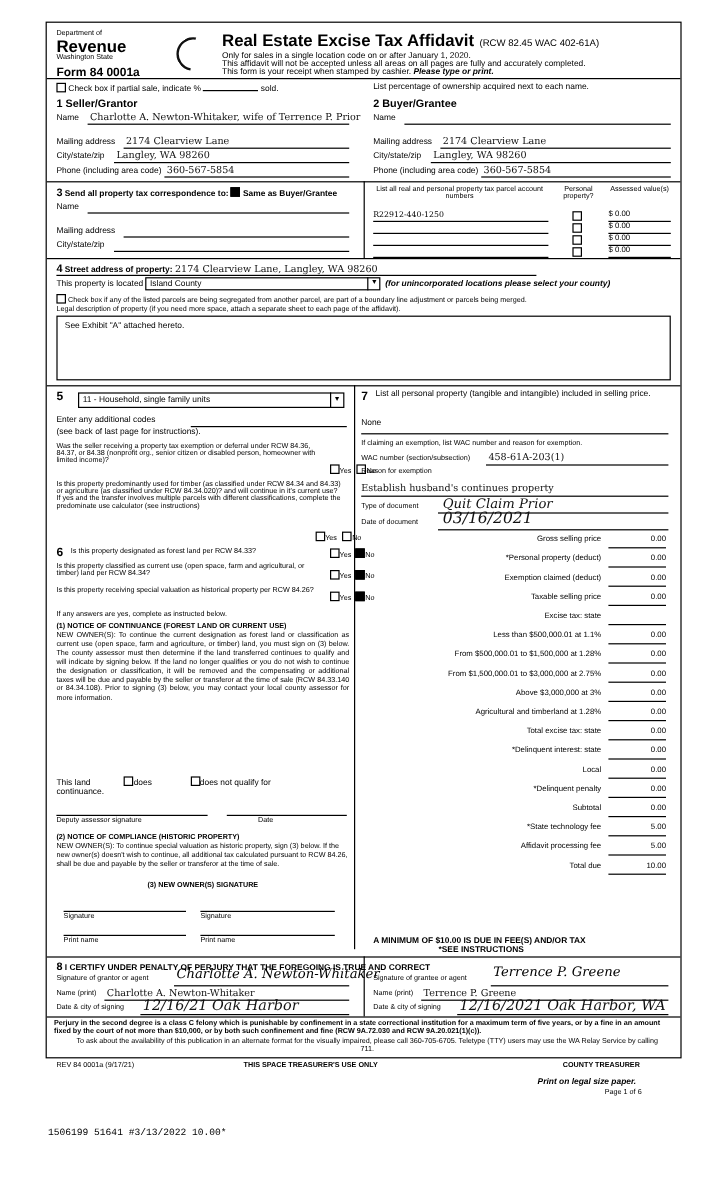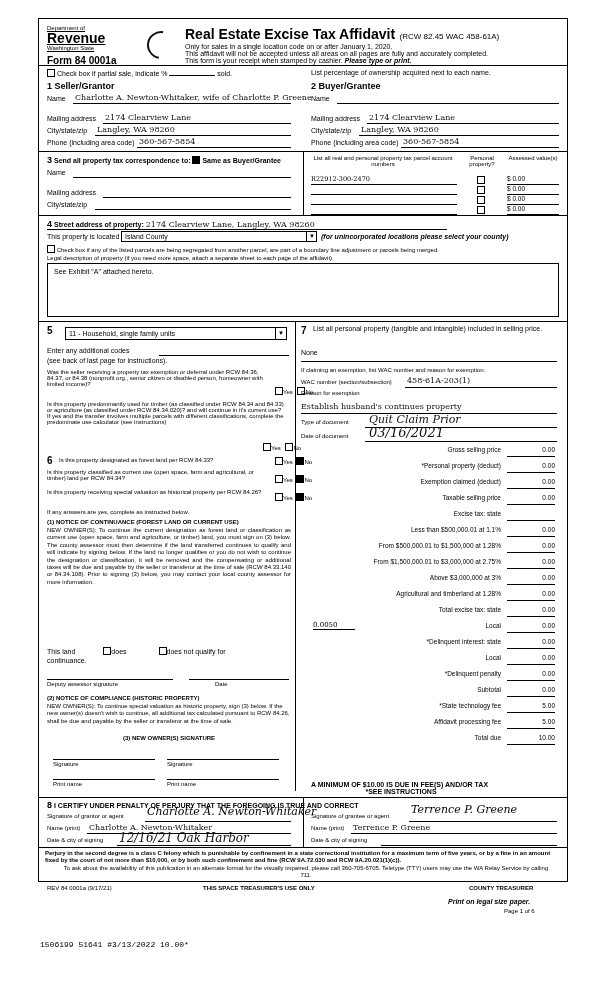--- a/index.html
+++ b/index.html
@@ -24,53 +24,53 @@
   .sel{position:absolute;border:1px solid #000;height:11px;font-size:7px;padding:1px 14px 0 3px;box-sizing:border-box;background:#fff;}
   .selarrow{position:absolute;width:11px;height:11px;border-left:1px solid #000;box-sizing:border-box;text-align:center;font-size:6px;line-height:11px;}
   .swirl{font-family:"DejaVu Serif",serif;font-style:italic;}
 </style>
 </head>
 <body>
 
 <div class="page">
   <div class="sheet">
 
-    <div class="abs" style="left:8px;top:6px;width:110px;text-decoration:underline;">
+    <div class="abs" style="left:8px;top:6px;width:110px;">
       <div class="t6">Department of</div>
       <div class="b" style="font-size:14px;line-height:14px;">Revenue</div>
       <div class="t6">Washington State</div>
       <div class="b t10" style="margin-top:4px;">Form 84 0001a</div>
     </div>
     <div class="abs" style="left:108px;top:12px;width:24px;height:24px;border:2px solid #111;border-radius:50%;border-right-color:#fff;border-bottom-color:#fff;transform:rotate(-35deg);"></div>
 
     <div class="abs" style="left:146px;top:6px;width:370px;">
       <div>
         <span class="b" style="font-size:14px;margin-top:44px;">Real Estate Excise Tax Affidavit</span>
-        <span class="t8">(RCW 82.45 WAC 458-61A)</span>
+        <span class="t8">(RCW 82.45 WAC 402-61A)</span>
       </div>
       <div class="t7">Only for sales in a single location code on or after January 1, 2020.</div>
       <div class="t7">This affidavit will not be accepted unless all areas on all pages are fully and accurately completed.</div>
       <div class="t7"><span>This form is your receipt when stamped by cashier.</span> <span class="i b">Please type or print.</span></div>
     </div>
 
     <div class="line" style="left:0;top:46px;width:528px;"></div>
 
     <div class="abs t7" style="left:8px;top:50px;">
       <span class="cb"></span>
       <span>Check box if partial sale, indicate %</span>
       <span style="display:inline-block;width:46px;border-bottom:1px solid #000;"></span>
       <span>sold.</span>
     </div>
     <div class="abs t7" style="left:272px;top:50px;">List percentage of ownership acquired next to each name.</div>
 
     <div class="abs b t9" style="left:8px;top:62px;"><span>1</span> <span>Seller/Grantor</span></div>
     <div class="abs b t9" style="left:272px;top:62px;"><span>2</span> <span>Buyer/Grantee</span></div>
 
     <div class="abs t7" style="left:8px;top:76px;">Name</div>
-    <div class="abs hand" style="left:36px;top:74px;">Charlotte A. Newton-Whitaker, wife of Charlotte P. Greene</div>
+    <div class="abs hand" style="left:36px;top:74px;">Charlotte A. Newton-Whitaker, wife of Terrence P. Prior</div>
     <div class="line" style="left:34px;top:84px;width:218px;"></div>
 
     <div class="abs t7" style="left:272px;top:76px;">Name</div>
     <div class="line" style="left:298px;top:84px;width:222px;"></div>
 
     <div class="abs t7" style="left:8px;top:96px;">Mailing address</div>
     <div class="abs hand" style="left:66px;top:94px;">2174 Clearview Lane</div>
     <div class="line" style="left:64px;top:104px;width:188px;"></div>
 
     <div class="abs t7" style="left:272px;top:96px;">Mailing address</div>
@@ -107,21 +107,21 @@
     <div class="line" style="left:64px;top:178px;width:188px;"></div>
     <div class="abs t7" style="left:8px;top:182px;">City/state/zip</div>
     <div class="line" style="left:56px;top:190px;width:196px;"></div>
 
     <div class="abs t6 center" style="left:272px;top:136px;width:144px;">List all real and personal property tax parcel account numbers</div>
     <div class="abs t6 center" style="left:422px;top:136px;width:42px;">Personal property?</div>
     <div class="abs t6 center" style="left:468px;top:136px;width:52px;">Assessed value(s)</div>
 
     <div class="abs" id="parcel-rows" style="left:272px;top:156px;width:248px;">
         <div style="position: relative; height: 10px;">
-          <span style="position: absolute; left: 0px; top: 0px; width: 146px; font-size: 6.5px; border-bottom: 1px solid rgb(0, 0, 0); height: 9px; font-family: &quot;DejaVu Serif&quot;, serif;">R22912-300-2470</span>
+          <span style="position: absolute; left: 0px; top: 0px; width: 146px; font-size: 6.5px; border-bottom: 1px solid rgb(0, 0, 0); height: 9px; font-family: &quot;DejaVu Serif&quot;, serif;">R22912-440-1250</span>
           <span style="position: absolute; left: 166px; top: 1px; width: 6px; height: 6px; border: 1px solid rgb(0, 0, 0);"></span>
           <span style="position: absolute; left: 196px; top: 0px; width: 52px; font-size: 6.5px; border-bottom: 1px solid rgb(0, 0, 0); height: 9px;">$ 0.00</span>
         </div>
         <div style="position: relative; height: 10px;">
           <span style="position: absolute; left: 0px; top: 0px; width: 146px; font-size: 6.5px; border-bottom: 1px solid rgb(0, 0, 0); height: 9px; font-family: &quot;DejaVu Serif&quot;, serif;"></span>
           <span style="position: absolute; left: 166px; top: 1px; width: 6px; height: 6px; border: 1px solid rgb(0, 0, 0);"></span>
           <span style="position: absolute; left: 196px; top: 0px; width: 52px; font-size: 6.5px; border-bottom: 1px solid rgb(0, 0, 0); height: 9px;">$ 0.00</span>
         </div>
         <div style="position: relative; height: 10px;">
           <span style="position: absolute; left: 0px; top: 0px; width: 146px; font-size: 6.5px; border-bottom: 1px solid rgb(0, 0, 0); height: 9px; font-family: &quot;DejaVu Serif&quot;, serif;"></span>
@@ -284,25 +284,20 @@
         </div>
         <div style="position: relative; height: 16px;">
           <span style="position: absolute; left: 60px; top: 3px; width: 140px; text-align: right; font-size: 6.5px;">Agricultural and timberland at 1.28%</span>
           <span style="position: absolute; left: 206px; top: 3px; width: 48px; text-align: right; font-size: 6.5px; border-bottom: 1px solid rgb(0, 0, 0); height: 10px;">0.00</span>
         </div>
         <div style="position: relative; height: 16px;">
           <span style="position: absolute; left: 60px; top: 3px; width: 140px; text-align: right; font-size: 6.5px;">Total excise tax: state</span>
           <span style="position: absolute; left: 206px; top: 3px; width: 48px; text-align: right; font-size: 6.5px; border-bottom: 1px solid rgb(0, 0, 0); height: 10px;">0.00</span>
         </div>
         <div style="position: relative; height: 16px;">
-          <span style="position: absolute; left: 12px; top: 2px; font-size: 7px; font-family: &quot;DejaVu Serif&quot;, serif; border-bottom: 1px solid rgb(0, 0, 0); width: 42px;">0.0050</span>
-          <span style="position: absolute; left: 60px; top: 3px; width: 140px; text-align: right; font-size: 6.5px;">Local</span>
-          <span style="position: absolute; left: 206px; top: 3px; width: 48px; text-align: right; font-size: 6.5px; border-bottom: 1px solid rgb(0, 0, 0); height: 10px;">0.00</span>
-        </div>
-        <div style="position: relative; height: 16px;">
           <span style="position: absolute; left: 60px; top: 3px; width: 140px; text-align: right; font-size: 6.5px;">*Delinquent interest: state</span>
           <span style="position: absolute; left: 206px; top: 3px; width: 48px; text-align: right; font-size: 6.5px; border-bottom: 1px solid rgb(0, 0, 0); height: 10px;">0.00</span>
         </div>
         <div style="position: relative; height: 16px;">
           <span style="position: absolute; left: 60px; top: 3px; width: 140px; text-align: right; font-size: 6.5px;">Local</span>
           <span style="position: absolute; left: 206px; top: 3px; width: 48px; text-align: right; font-size: 6.5px; border-bottom: 1px solid rgb(0, 0, 0); height: 10px;">0.00</span>
         </div>
         <div style="position: relative; height: 16px;">
           <span style="position: absolute; left: 60px; top: 3px; width: 140px; text-align: right; font-size: 6.5px;">*Delinquent penalty</span>
           <span style="position: absolute; left: 206px; top: 3px; width: 48px; text-align: right; font-size: 6.5px; border-bottom: 1px solid rgb(0, 0, 0); height: 10px;">0.00</span>
@@ -344,20 +339,21 @@
     <div class="abs hand" style="left:50px;top:804px;">Charlotte A. Newton-Whitaker</div>
     <div class="line" style="left:48px;top:814px;width:204px;"></div>
     <div class="abs t6" style="left:272px;top:806px;">Name (print)</div>
     <div class="abs hand" style="left:314px;top:804px;">Terrence P. Greene</div>
     <div class="line" style="left:312px;top:814px;width:206px;"></div>
 
     <div class="abs t6" style="left:8px;top:818px;">Date &amp; city of signing</div>
     <div class="abs handb" style="left:80px;top:812px;font-size:12px;">12/16/21  Oak Harbor</div>
     <div class="line" style="left:78px;top:826px;width:174px;"></div>
     <div class="abs t6" style="left:272px;top:818px;">Date &amp; city of signing</div>
+    <div class="abs handb" style="left:344px;top:812px;font-size:12px;">12/16/2021  Oak Harbor, WA</div>
     <div class="line" style="left:342px;top:826px;width:176px;"></div>
 
     <div class="line" style="left:0;top:828px;width:528px;"></div>
     <div class="vline" style="left:264px;top:778px;height:50px;"></div>
 
     <div class="abs t6" style="left:6px;top:831px;width:516px;line-height:7.2px;"><span class="b">Perjury in the second degree is a class C felony which is punishable by confinement in a state correctional institution for a maximum term of five years, or by a fine in an amount fixed by the court of not more than $10,000, or by both such confinement and fine (RCW 9A.72.030 and RCW 9A.20.021(1)(c)).</span></div>
     <div class="abs t6" style="left:22px;top:846px;width:490px;line-height:7.4px;text-align:center;">To ask about the availability of this publication in an alternate format for the visually impaired, please call 360-705-6705. Teletype (TTY) users may use the WA Relay Service by calling 711.</div>
 
     <div class="abs t6" style="left:8px;top:866px;">REV 84 0001a  (9/17/21)</div>
     <div class="abs t6 b" style="left:164px;top:866px;">THIS SPACE TREASURER'S USE ONLY</div>

